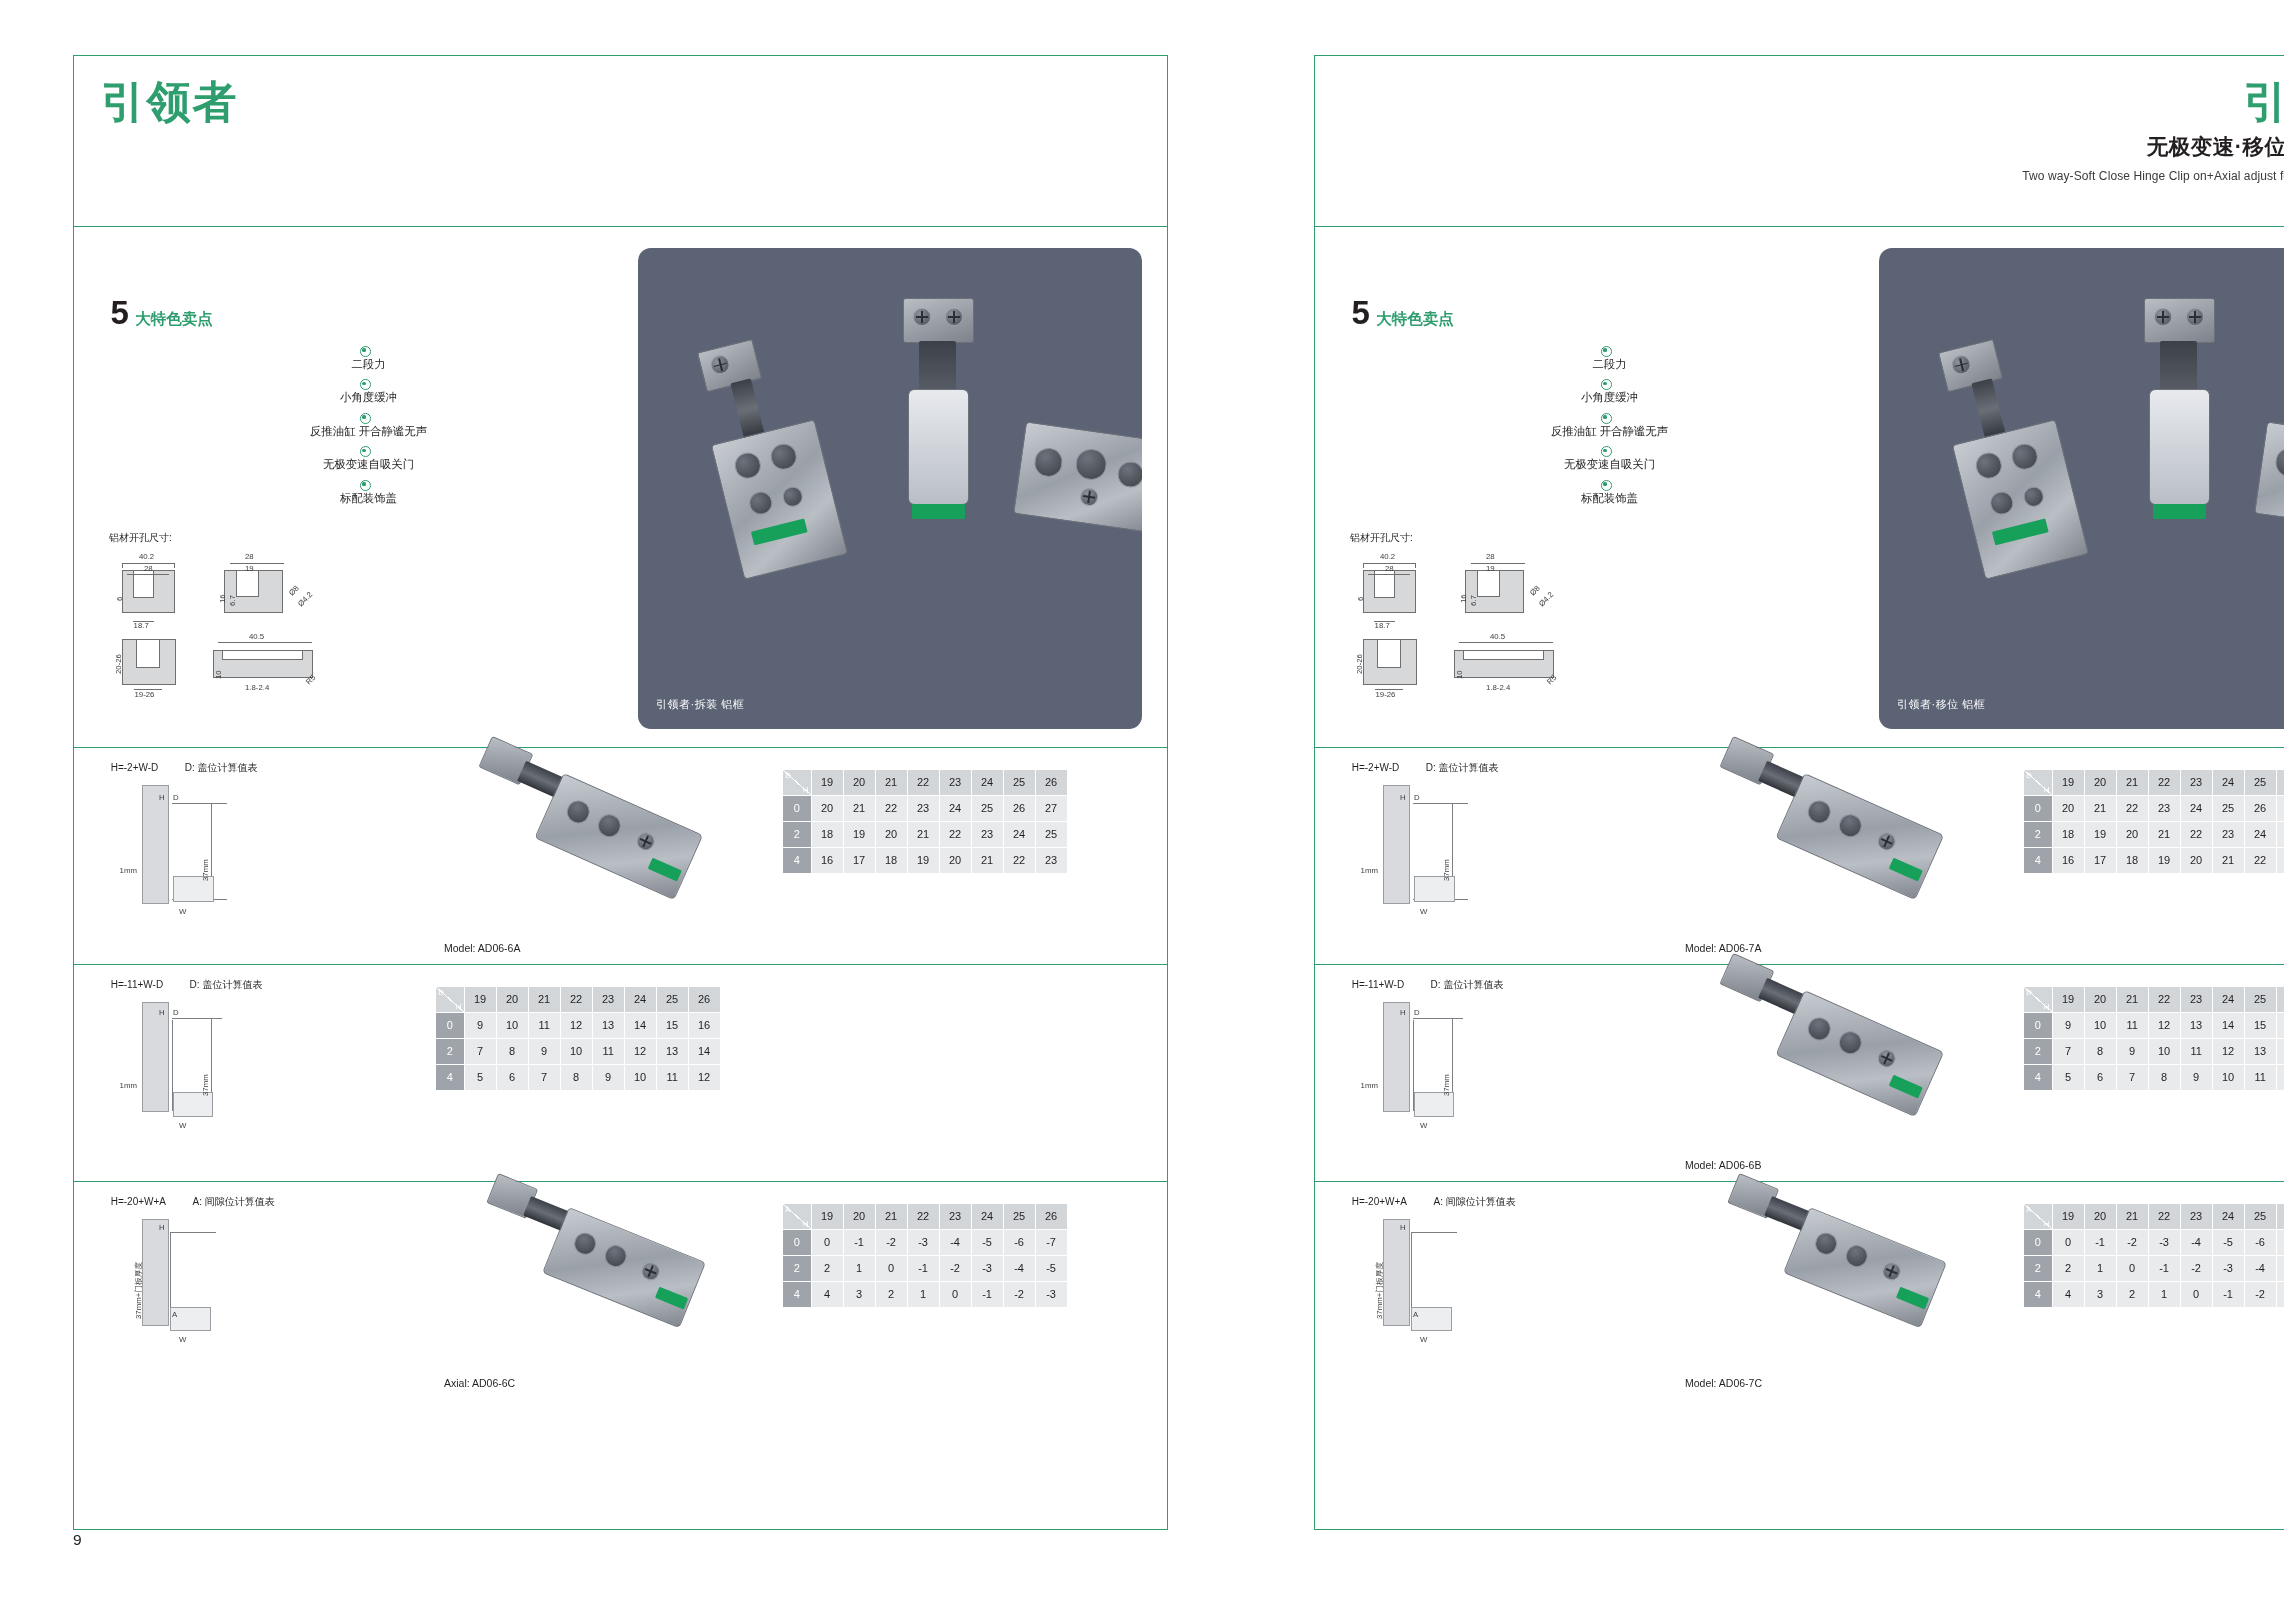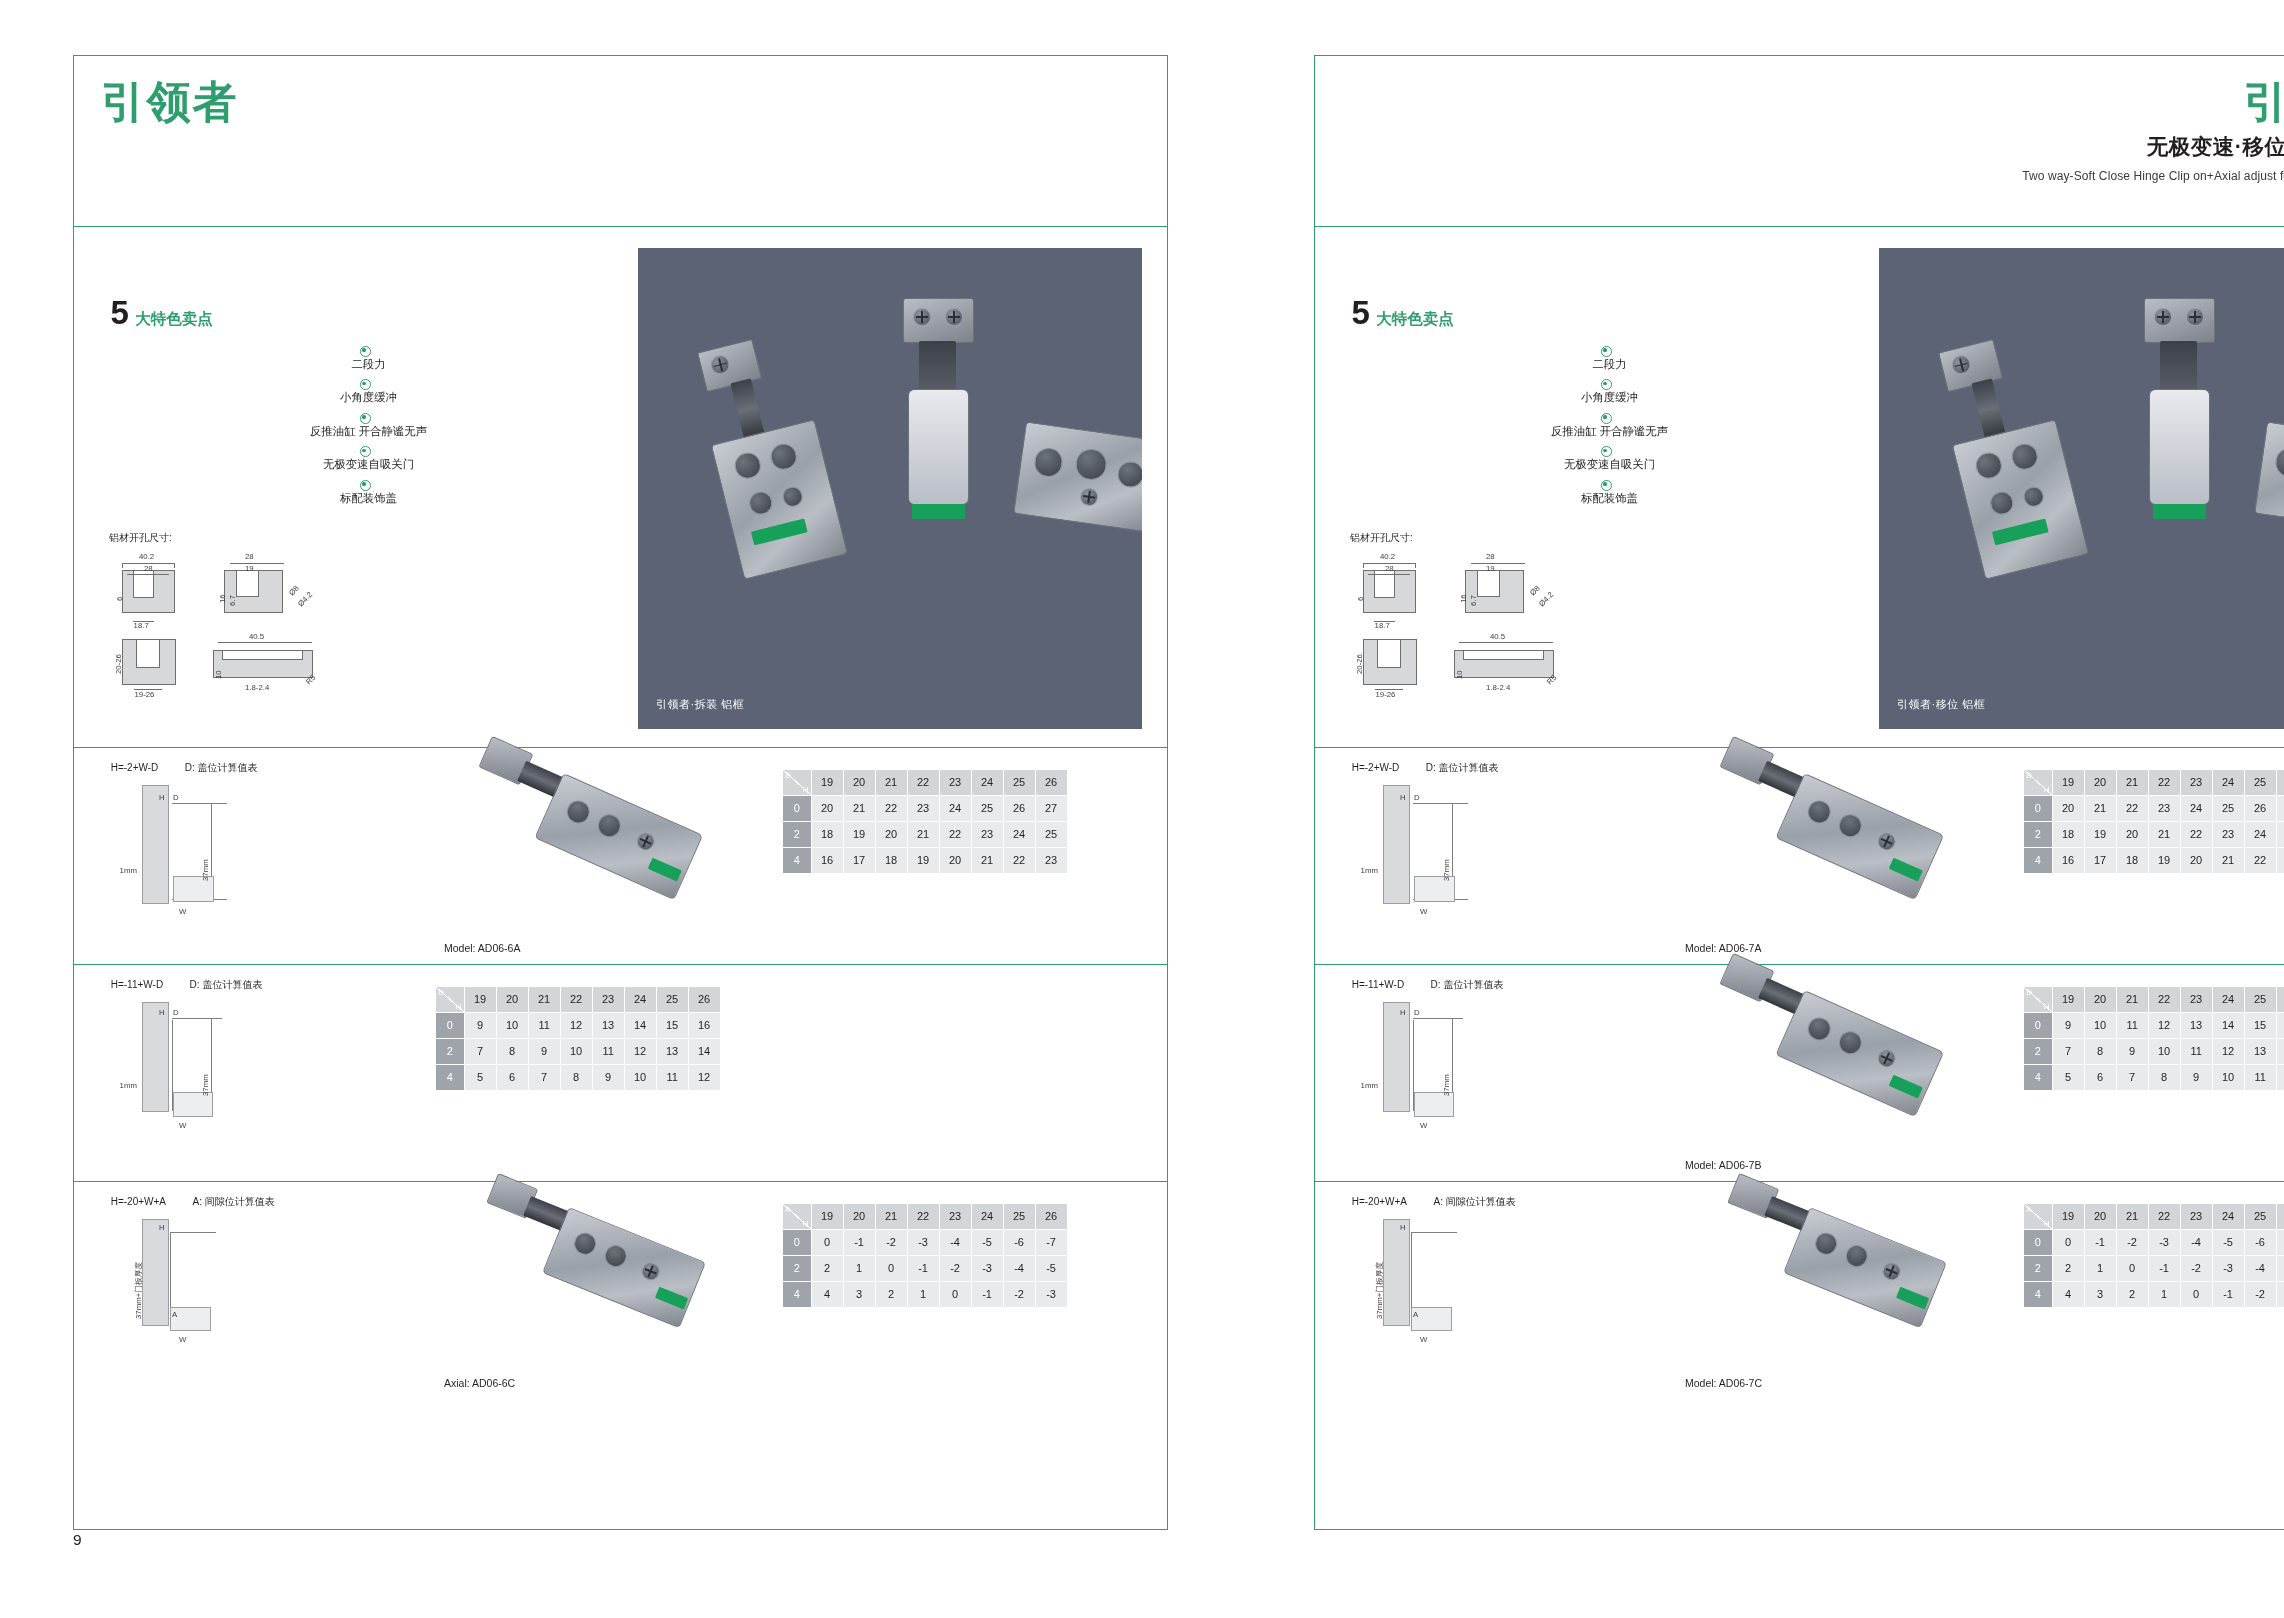--- a/index.html
+++ b/index.html
@@ -149,20 +149,21 @@
   .dim.rot { transform: rotate(-90deg); transform-origin: left top; }
   .dim.rot45 { transform: rotate(-45deg); transform-origin: left top; }
   .box-outline { position: absolute; border: 0.5px solid #6f6f6f; box-sizing: border-box;}
   .fillgrey { background: #d6d8da; }
   .hero-right {
     flex: 1;
     margin-left: 18px;
     background: #5c6375;
     position: relative;
     overflow: hidden;
+    border-radius: 13px;
   }
   .hero-caption {
     position: absolute;
     left: 18px; bottom: 17.4px;
     color: #ffffff;
     font-size: 11px;
     letter-spacing: 0.5px;
   }
   
   .hinge { position: absolute; }
@@ -881,21 +882,21 @@
         <div class="row-mid">
           <div class="hinge" style="left:41px; top:13.7px; width:256px; height:132px; transform:rotate(24deg);">
             <div class="cup" style="left:0px; top:9px; width:43px; height:32px;"></div>
             <div class="arm" style="left:41px; top:18px; width:73px; height:22px;"></div>
             <div class="plate" style="left:80px; top:13.7px; width:151px; height:69px;"></div>
             <div class="hole" style="left:98px; top:32px; width:21px; height:21px;"></div>
             <div class="hole" style="left:132px; top:32px; width:21px; height:21px;"></div>
             <div class="screw" style="left:174px; top:34px; width:16.4px; height:16.4px;"></div>
             <div class="green" style="left:196px; top:55px; width:32px; height:12px;"></div>
           </div>
-          <div class="model-label">Model: AD06-7B</div>
+          <div class="model-label">Model: AD06-6B</div>
         </div>
         <div class="row-right">
           <table class="calc">
             <tbody>
                 <tr class="head">
               <td class="corner">
                 <div class="corner-inner">
                   <div class="slash"></div>
                   <div class="tl">D</div>
                   <div class="br">H</div>

